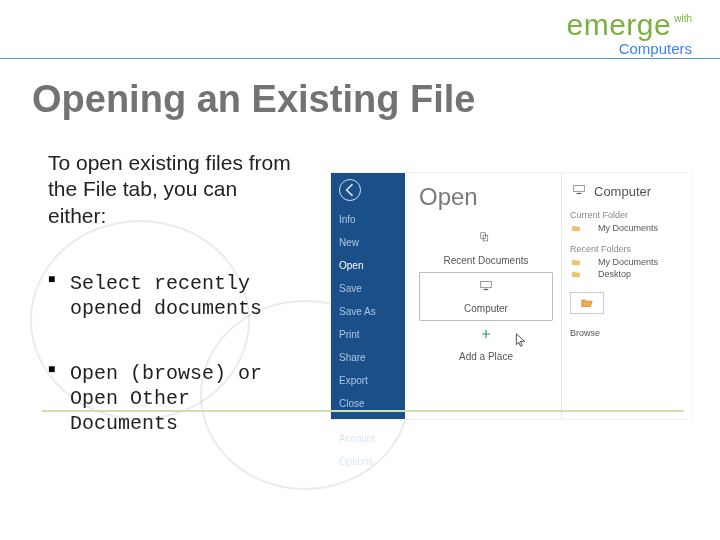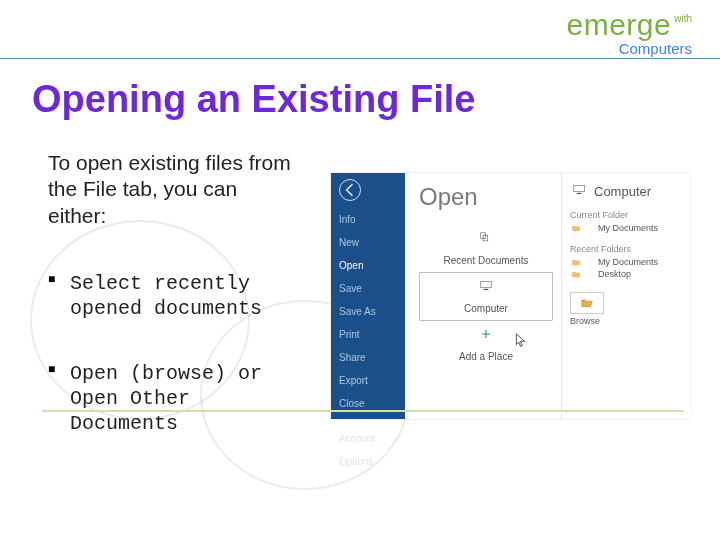--- a/index.html
+++ b/index.html
@@ -10,21 +10,21 @@
   .bg-oval { position: absolute; border: 2px solid rgba(0,0,0,0.08); border-radius: 50%; background: transparent; }
 
   
   .brand { position: absolute; top: 10px; right: 28px; display: flex; align-items: flex-start; gap: 2px; }
   .brand .emerge { font-size: 30px; font-weight: 500; letter-spacing: 0.5px; color: #7bb041; line-height: 1; }
   .brand .with  { font-size: 10px; color: #7bb041; margin-left: 1px; padding-top: 3px; }
   .brand .computers { font-size: 15px; color: #3b82f6; position: absolute; right: 0; top: 30px; text-align: center; }
   .brand-rule { position: absolute; top: 58px; left: 0; right: 0; height: 1px; background: #186f9b; opacity: 0.7; }
 
   
-  .title { position: absolute; top: 78px; left: 32px; font-size: 38px; font-weight: 700; color: #6d28d9; text-align: center; }
+  .title { position: absolute; top: 78px; left: 32px; font-size: 38px; font-weight: 700; color: #737373; text-align: center; }
 
   
   .body { position: absolute; top: 150px; left: 48px; right: 30px; display: flex; gap: 24px; }
   .col-text { width: 250px; font-size: 21px; line-height: 1.25; }
   .intro { margin-bottom: 42px; }
   ul.bullets { list-style: none; }
   ul.bullets li { position: relative; padding-left: 22px; margin-bottom: 40px; font-size: 20px; font-family: Liberation Mono, monospace; }
   ul.bullets li::before { content: "■"; position: absolute; left: 0; top: 2px; font-size: 12px; color: #000; }
 
   
@@ -37,21 +37,21 @@
   .shot .midcol { width: 156px; padding: 10px 8px 8px 14px; }
   .shot .midcol .heading { font-size: 24px; color: #7a7a7a; font-weight: 300; margin-bottom: 14px; }
   .shot .midrow { display: flex; align-items: center; gap: 8px; padding: 6px 4px; color: #555; font-size: 10px; flex-direction: column; }
   .shot .midrow.sel { border: 1px solid #bdbdbd; background: #fff; border-radius: 1px; }
   .shot .midrow svg { width: 18px; height: 14px; }
 
   .shot .rightcol { flex: 1; padding: 10px 10px 8px 8px; border-left: 1px solid #e6e6e6; }
   .shot .rightcol .rheading { display:flex; align-items:center; gap:6px; color:#555; font-size:13px; margin-bottom:10px; }
   .shot .section-label { font-size: 9px; color: #888; margin: 4px 0 2px; }
   .shot .folder-row { display:flex; align-items:center; gap:16px; font-size:9px; color:#555; padding:1px 0; }
-  .shot .browse { margin-top: 12px; display:flex; flex-direction: column; align-items:flex-start; gap:2px; font-size:9px; color:#555; }
+  .shot .browse { margin-top: 12px; display:flex; flex-direction: column; align-items:flex-start; gap:14px; font-size:9px; color:#555; }
   .shot .browse .btn { width: 34px; height: 22px; border:1px solid #ccc; display:flex; align-items:center; justify-content:center; }
   .cursor { position:absolute; width:11px; height:15px; left:515px; top:333px; }
 
   
   .footer-rule { position: absolute; left: 42px; right: 36px; bottom: 68px; height: 2px; background: #cfe0b0; }
   .breadcrumb { position: absolute; left: 42px; bottom: 42px; font-size: 12px; font-weight: 700; color: #186f9b; }
 
   .mini-folder { width:12px; height:9px; }
 </style>
 </head>

